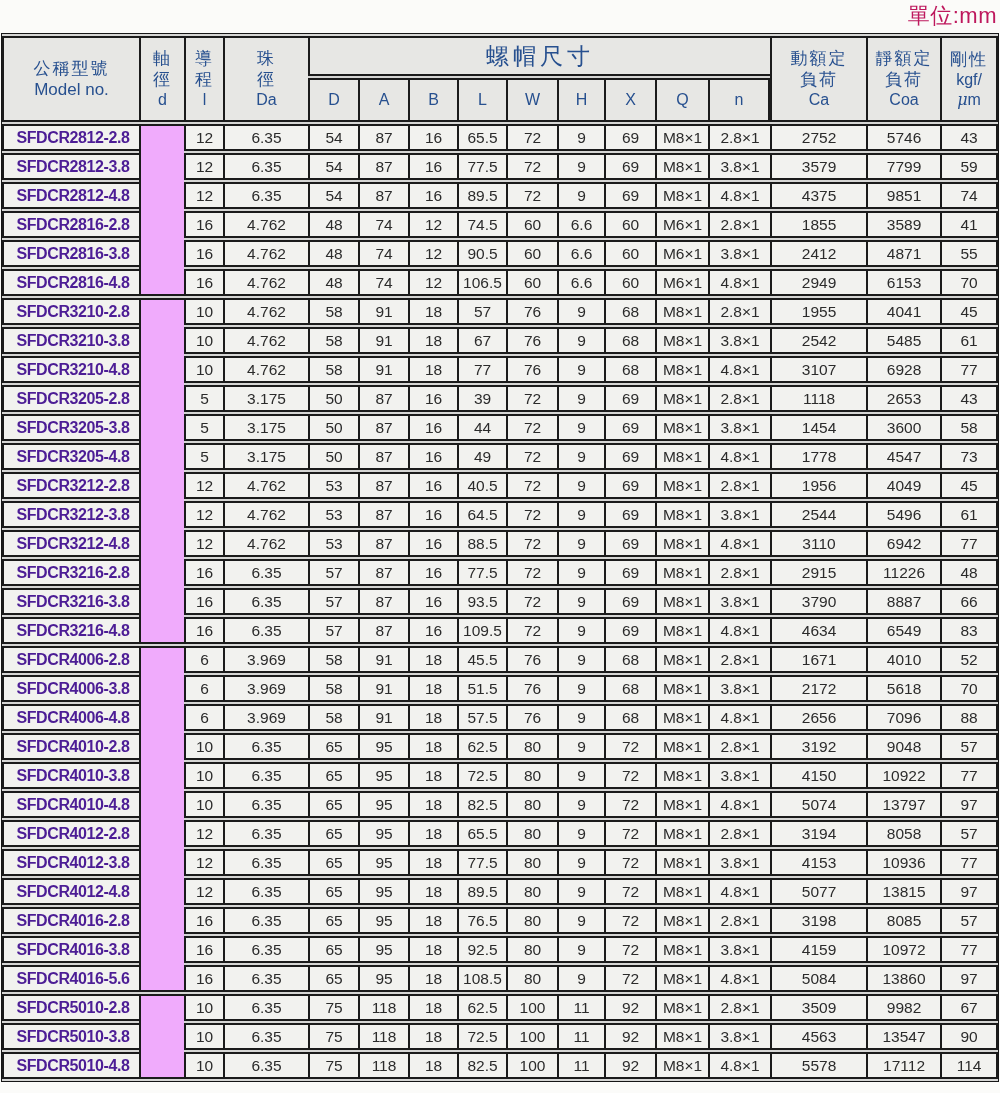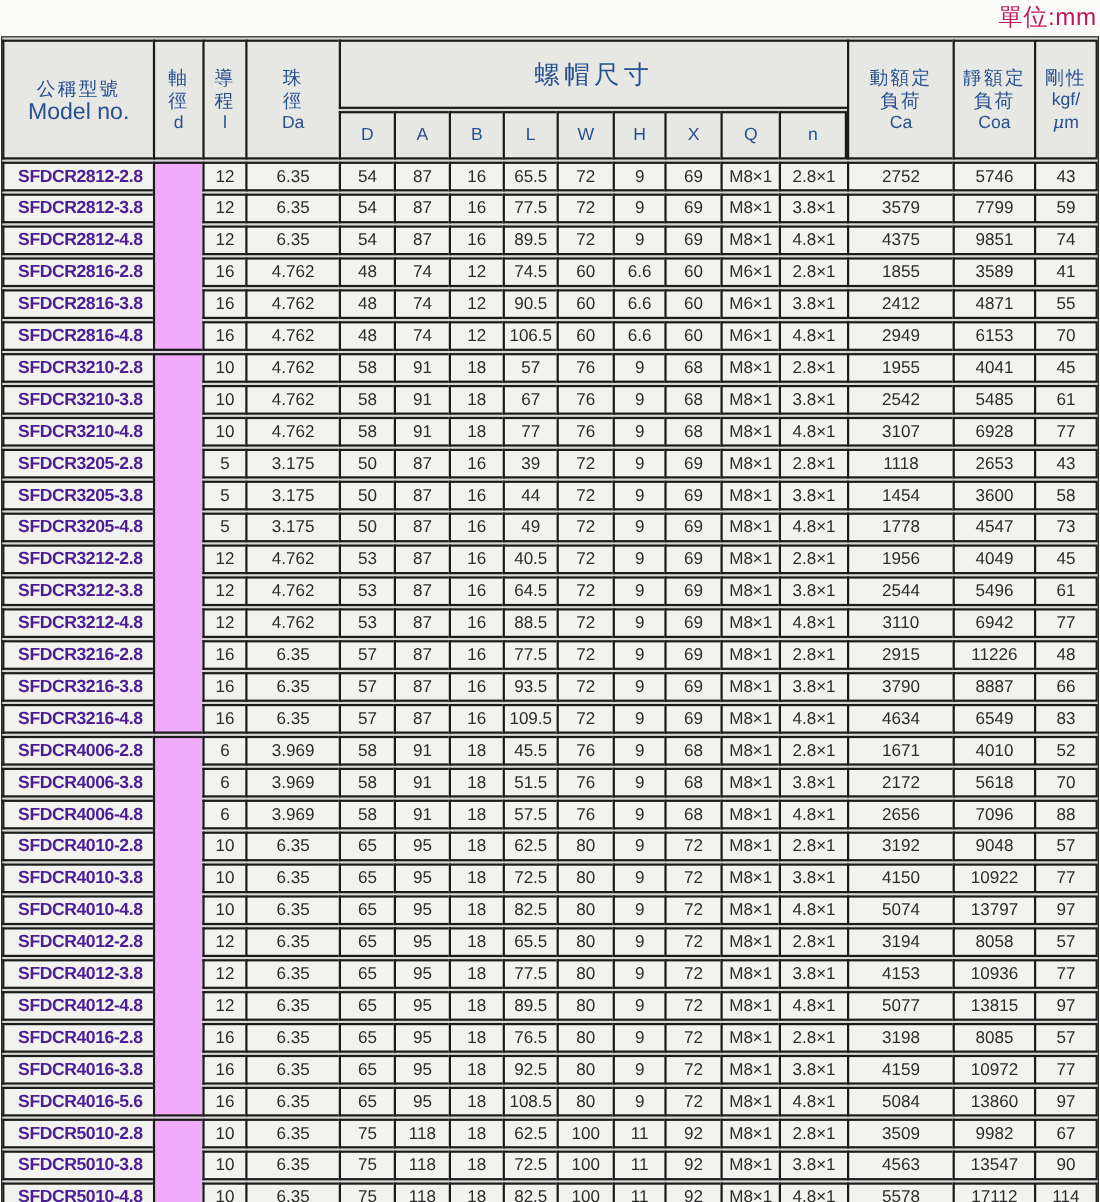--- a/index.html
+++ b/index.html
@@ -39,24 +39,24 @@
   }
   th:last-child, td:last-child,
   th.last, td.last { border-right-width: 2px; }
 
   
   thead th {
     background: #e7e7e4;
     color: #27508f;
     font-weight: 400;
   }
-  tr.hrow1 { height: 63px; }
+  tr.hrow1 { height: 40px; }
   tr.hrow2 { height: 44px; }
   .zh  { font-size: 17px; line-height: 21px; letter-spacing: 2px; }
-  .en  { font-size: 21px; line-height: 21px; letter-spacing: 0; }
+  .en  { font-size: 17px; line-height: 21px; letter-spacing: 0; }
   .sym { font-size: 16px; line-height: 20px; }
   .nutspan { font-size: 23px; letter-spacing: 4px; }
   .mu { font-style: italic; font-family: "DejaVu Serif", serif; }
 
   
   tbody tr { height: 27px; }
   tbody td {
     background: #f2f2ef;
     color: #2b2b2b;
     font-size: 15.5px;

